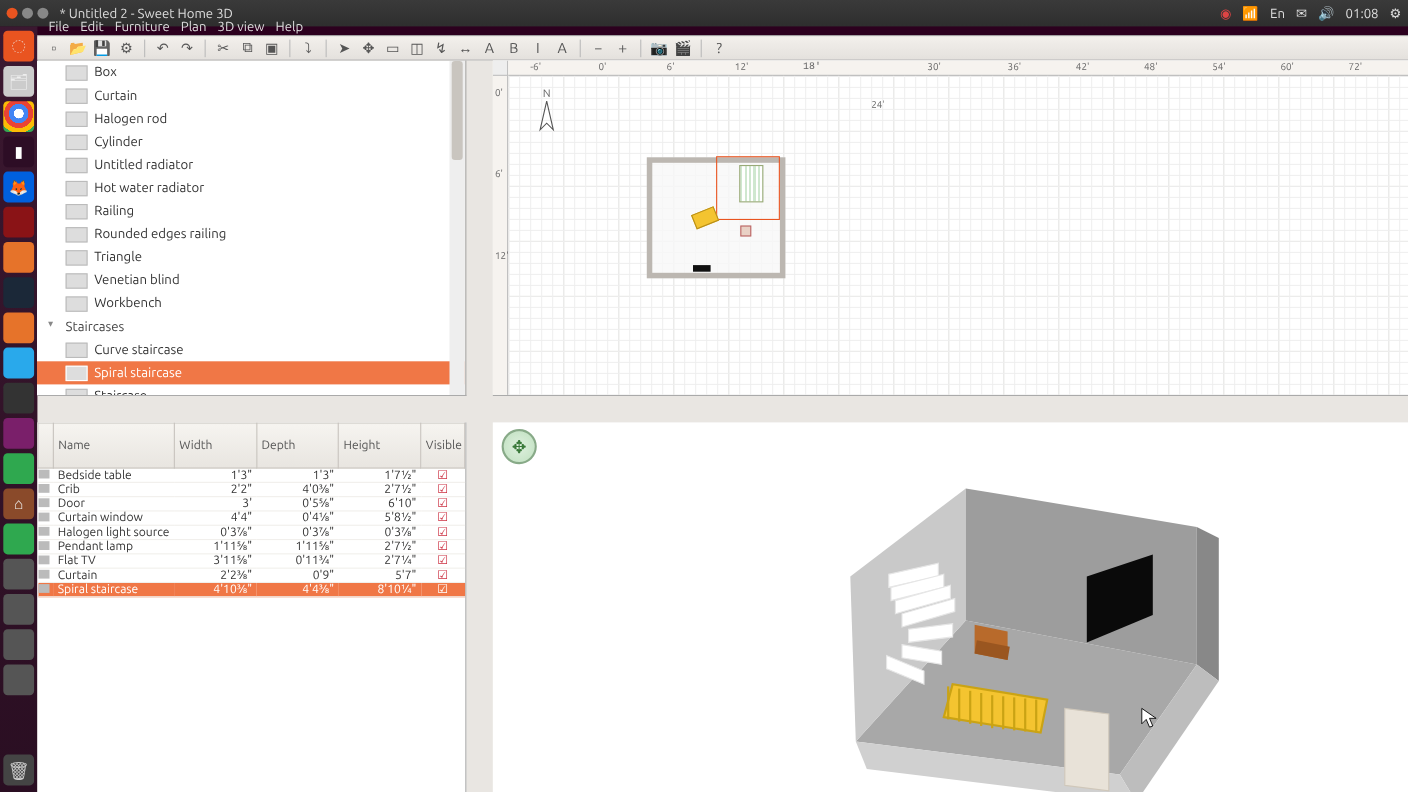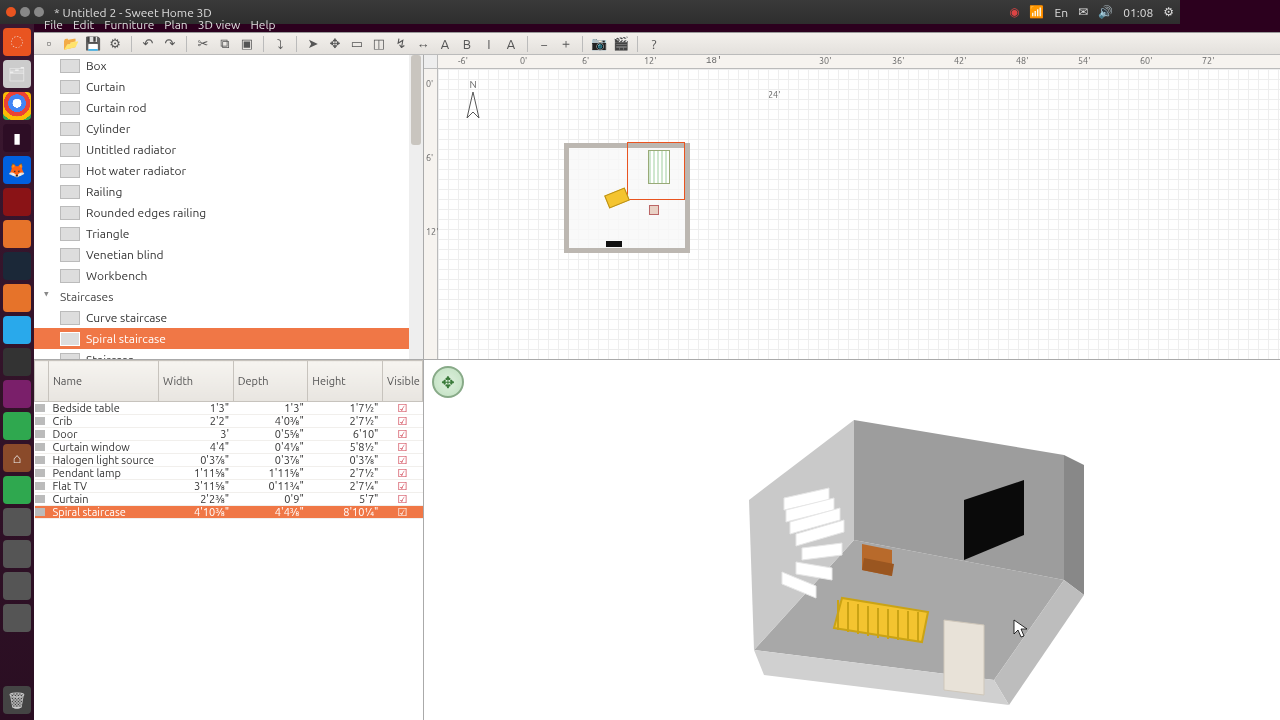--- a/index.html
+++ b/index.html
@@ -19,21 +19,21 @@
 #launcher .licon.tg  { background:#29a9eb; }
 #launcher .licon.sys { background:#333; }
 #launcher .licon.vi  { background:#7a1f6a; }
 #launcher .licon.gr  { background:#2fa84f; }
 #launcher .licon.sh  { background:#8a4a2a; }
 #launcher .licon.gen { background:#555; }
 #launcher .spacer { flex:1; }
 #launcher .trash { width:28px; height:28px; border-radius:4px; background:#444; color:#ccc; display:flex; align-items:center; justify-content:center; margin-bottom:6px; }
 
 
-#panel { position:absolute; left:0; top:0; width:1180px; height:24px; background: linear-gradient(#3a3a3a,#2e2e2e); color:#ddd; font-size:12px; display:flex; align-items:center; padding:0 6px; }
+#panel { position:absolute; left:0; top:0; width:1280px; height:24px; background: linear-gradient(#3a3a3a,#2e2e2e); color:#ddd; font-size:12px; display:flex; align-items:center; padding:0 6px; }
 #panel .winbtn { width:10px; height:10px; border-radius:50%; margin-right:4px; }
 #panel .winbtn.close{background:#e95420;}
 #panel .winbtn.min{background:#888;}
 #panel .winbtn.max{background:#888;}
 #panel .title { margin-left:6px; }
 #panel .right { margin-left:auto; display:flex; align-items:center; gap:10px; }
 #panel .ind { font-size:12px; color:#ddd; }
 
 
 #menubar { position:absolute; left:34px; top:16px; height:16px; display:flex; align-items:center; gap:10px; padding:0 10px; color:#ddd; font-size:12px; }
@@ -41,21 +41,21 @@
 
 
 #app { position:absolute; left:34px; top:32px; width:1246px; height:688px; background:#e9e6e2; border-top:1px solid #999; }
 
 
 #toolbar { height:22px; background:linear-gradient(#f3f0ec,#e4e1dd); border-bottom:1px solid #bbb; display:flex; align-items:center; padding:0 6px; gap:4px; }
 #toolbar .tb { width:18px; height:18px; display:flex; align-items:center; justify-content:center; color:#555; font-size:13px; border-radius:2px; }
 #toolbar .sep{ width:1px; height:16px; background:#bbb; margin:0 3px; }
 
 
-#work { position:absolute; left:0; top:22px; right:0; bottom:0; display:grid; grid-template-columns: 390px 1fr; grid-template-rows: 305px 1fr; }
+#work { position:absolute; left:0; top:22px; right:0; bottom:0; display:grid; grid-template-columns: 390px 1fr; grid-template-rows: 305px 1fr; gap: 24px; }
 
 
 #catalog { grid-column:1; grid-row:1; background:#fff; border-right:1px solid #aaa; border-bottom:1px solid #aaa; overflow-y:auto; overflow-x:hidden; font-size:12px; color:#333; position:relative; }
 #catalog .row { display:flex; align-items:center; height:21px; padding-left:26px; gap:6px; border-bottom:0; }
 #catalog .row.cat { padding-left:8px; font-weight:normal; color:#444; }
 #catalog .row.cat::before{ content:"▸"; width:10px; color:#888; font-size:9px; margin-right:2px; transform:rotate(90deg); display:inline-block;}
 #catalog .row .thumb{ width:20px; height:14px; background:#ddd; border:1px solid #bbb; }
 #catalog .row.selected{ background:#f07746; color:#fff; }
 #catalog .row.selected .thumb{ border-color:#fff; }
 #catalog .sb { position:absolute; right:0; top:0; bottom:0; width:14px; background:#eee; }
@@ -193,21 +193,21 @@
           <div class="row">
             <span class="thumb"></span>
             <span>Box</span>
           </div>
           <div class="row">
             <span class="thumb"></span>
             <span>Curtain</span>
           </div>
           <div class="row">
             <span class="thumb"></span>
-            <span>Curtain rod</span>
+            <span>Halogen rod</span>
           </div>
           <div class="row">
             <span class="thumb"></span>
             <span>Cylinder</span>
           </div>
           <div class="row">
             <span class="thumb"></span>
             <span>Untitled radiator</span>
           </div>
           <div class="row">

